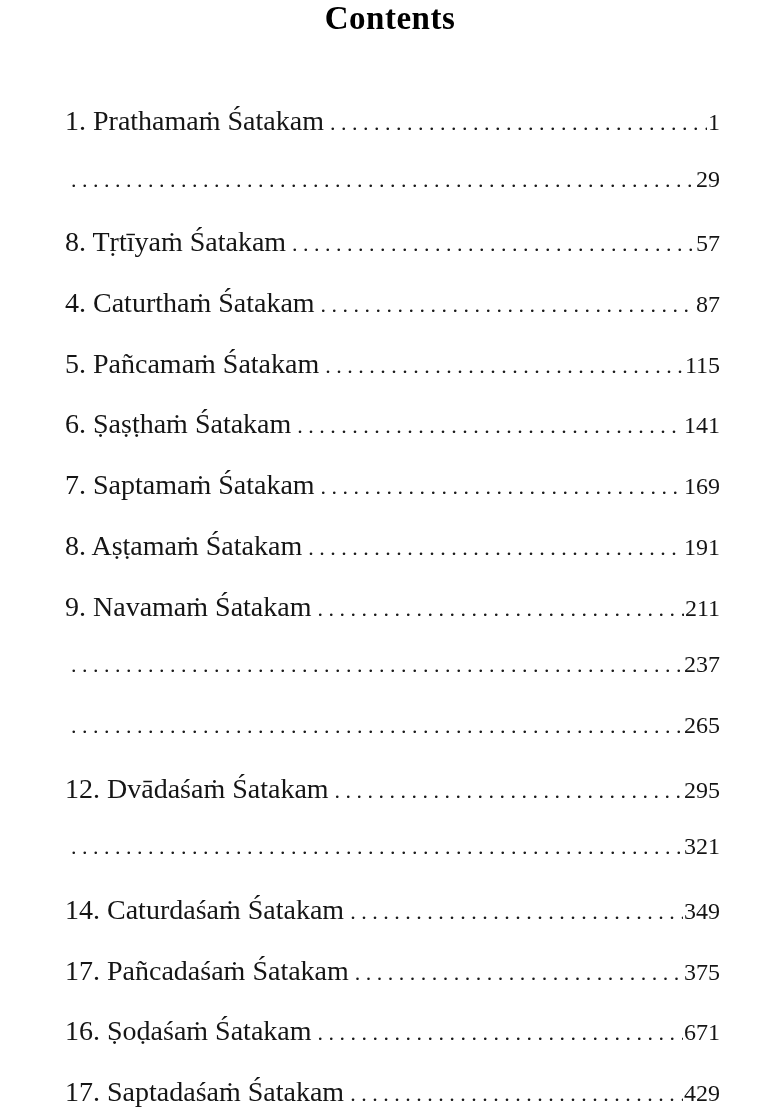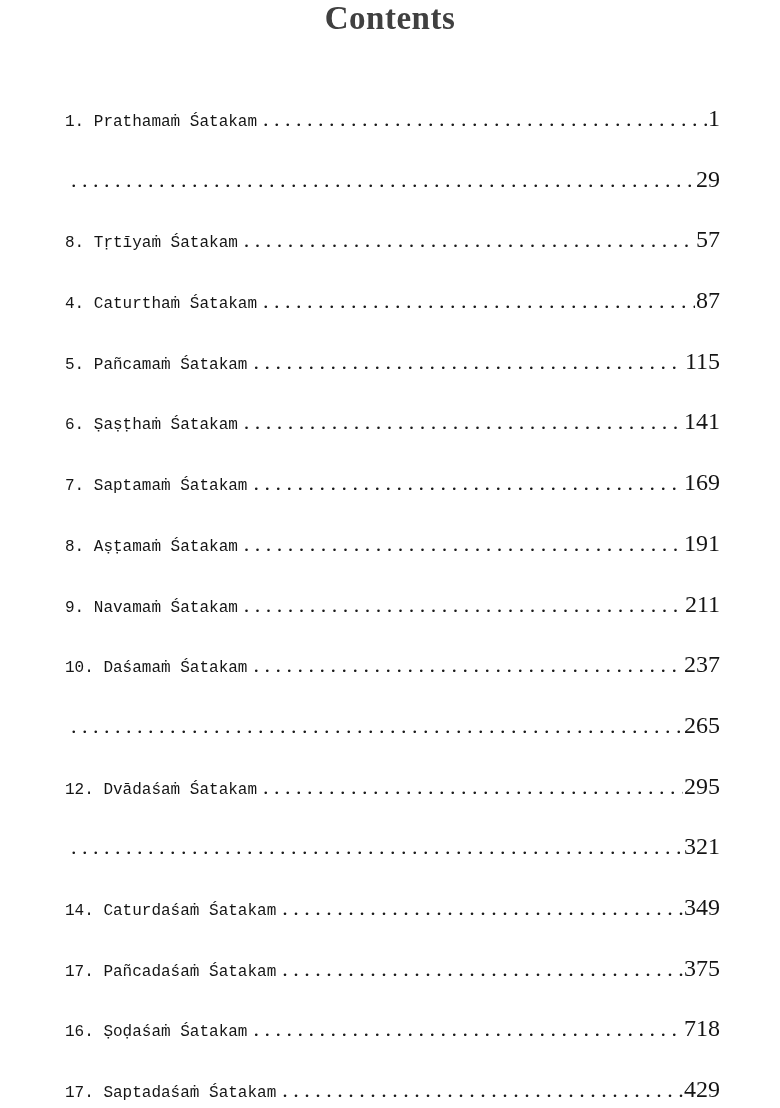--- a/index.html
+++ b/index.html
@@ -18,41 +18,40 @@
     color: #151515;
     font-family: "Liberation Serif", "DejaVu Serif", serif;
   }
   .page-title {
     margin: 0;
     padding-top: 0px;
     text-align: center;
     font-size: 33px;
     font-weight: bold;
     letter-spacing: 0.5px;
-    color: #404040;
+    color: #000000;
   }
   .toc {
     position: absolute;
     top: 85px;
     left: 65px;
     right: 60px;
   }
   .toc-row {
     height: 60.7px;
     display: flex;
     align-items: baseline;
     padding-top: 20px;
     box-sizing: border-box;
   }
   .entry-label {
     flex: 0 0 auto;
-    font-size: 16px;
+    font-size: 28px;
     white-space: nowrap;
     color: #151515;
-    font-family: Liberation Mono, monospace;
   }
   .dot-leader {
     flex: 1 1 auto;
     overflow: hidden;
     white-space: nowrap;
     font-size: 22px;
     letter-spacing: 5.5px;
     margin: 0 1px 0 6px;
     color: #1a1a1a;
   }
@@ -109,21 +108,20 @@
       <span class="entry-label">8. Aṣṭamaṁ Śatakam</span>
       <span class="dot-leader">........................................................................................................................</span>
       <span class="page-num">191</span>
     </div>
     <div class="toc-row">
       <span class="entry-label">9. Navamaṁ Śatakam</span>
       <span class="dot-leader">........................................................................................................................</span>
       <span class="page-num">211</span>
     </div>
     <div class="toc-row">
-      <span class="entry-label">10. Daśamaṁ Śatakam</span>
       <span class="dot-leader">........................................................................................................................</span>
       <span class="page-num">237</span>
     </div>
     <div class="toc-row">
       <span class="dot-leader">........................................................................................................................</span>
       <span class="page-num">265</span>
     </div>
     <div class="toc-row">
       <span class="entry-label">12. Dvādaśaṁ Śatakam</span>
       <span class="dot-leader">........................................................................................................................</span>
@@ -139,21 +137,21 @@
       <span class="page-num">349</span>
     </div>
     <div class="toc-row">
       <span class="entry-label">17. Pañcadaśaṁ Śatakam</span>
       <span class="dot-leader">........................................................................................................................</span>
       <span class="page-num">375</span>
     </div>
     <div class="toc-row">
       <span class="entry-label">16. Ṣoḍaśaṁ Śatakam</span>
       <span class="dot-leader">........................................................................................................................</span>
-      <span class="page-num">718</span>
+      <span class="page-num">671</span>
     </div>
     <div class="toc-row">
       <span class="entry-label">17. Saptadaśaṁ Śatakam</span>
       <span class="dot-leader">........................................................................................................................</span>
       <span class="page-num">429</span>
     </div>
   </div>
 </div>
 
 </body></html>

